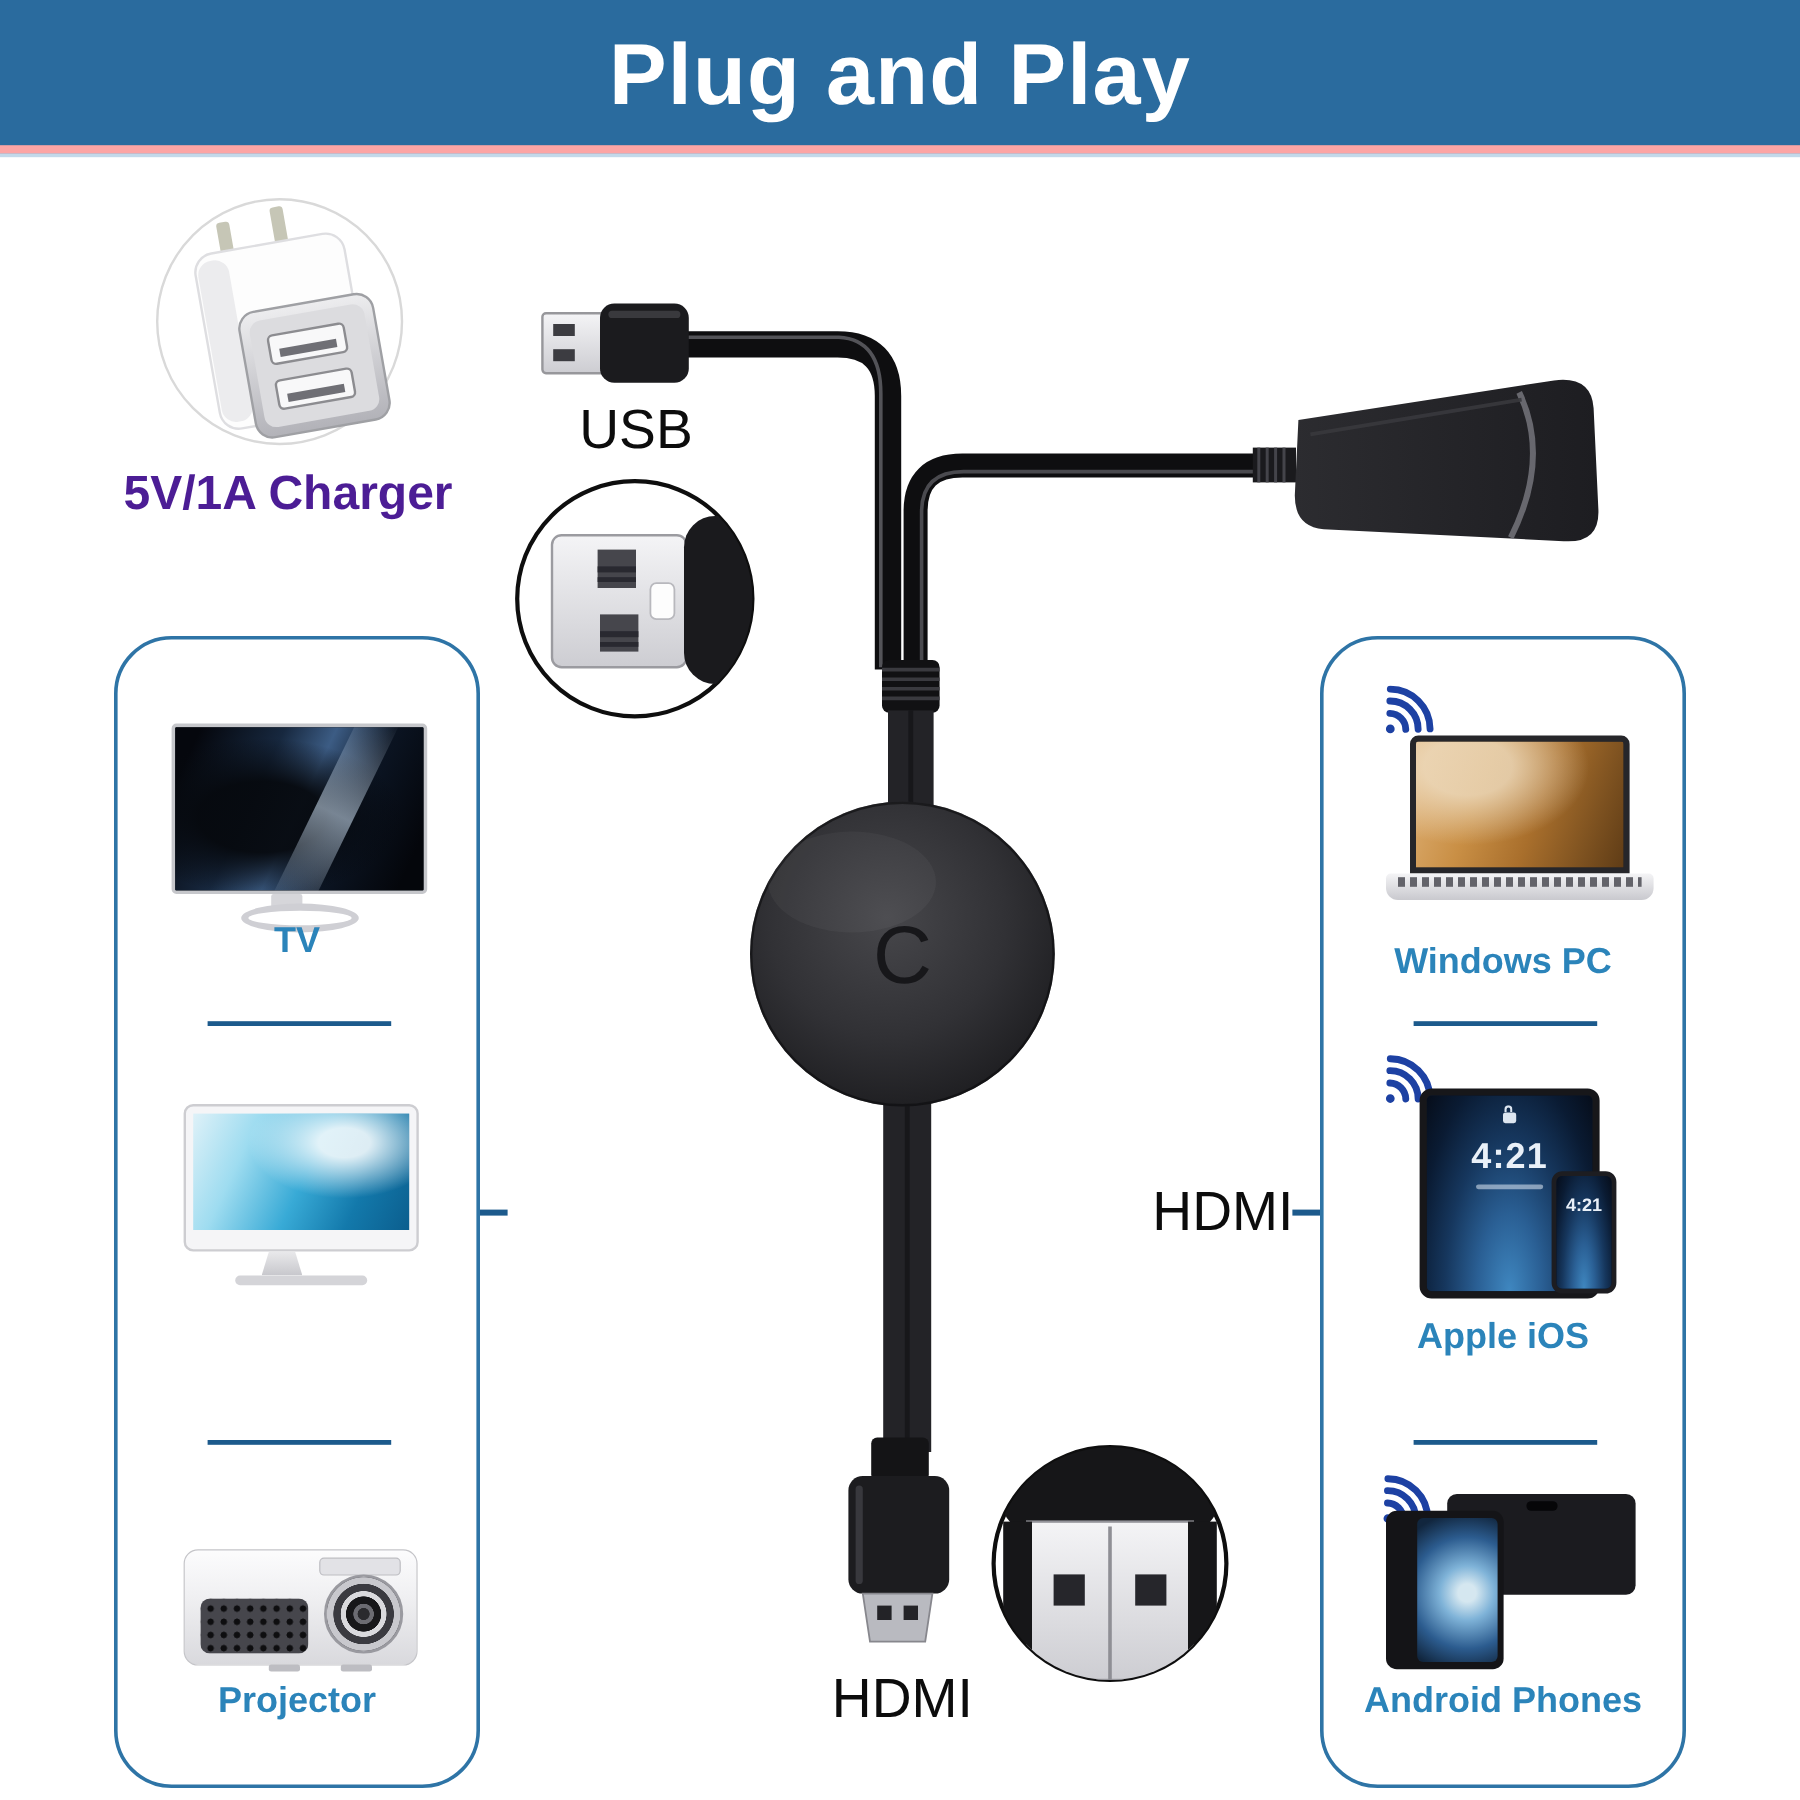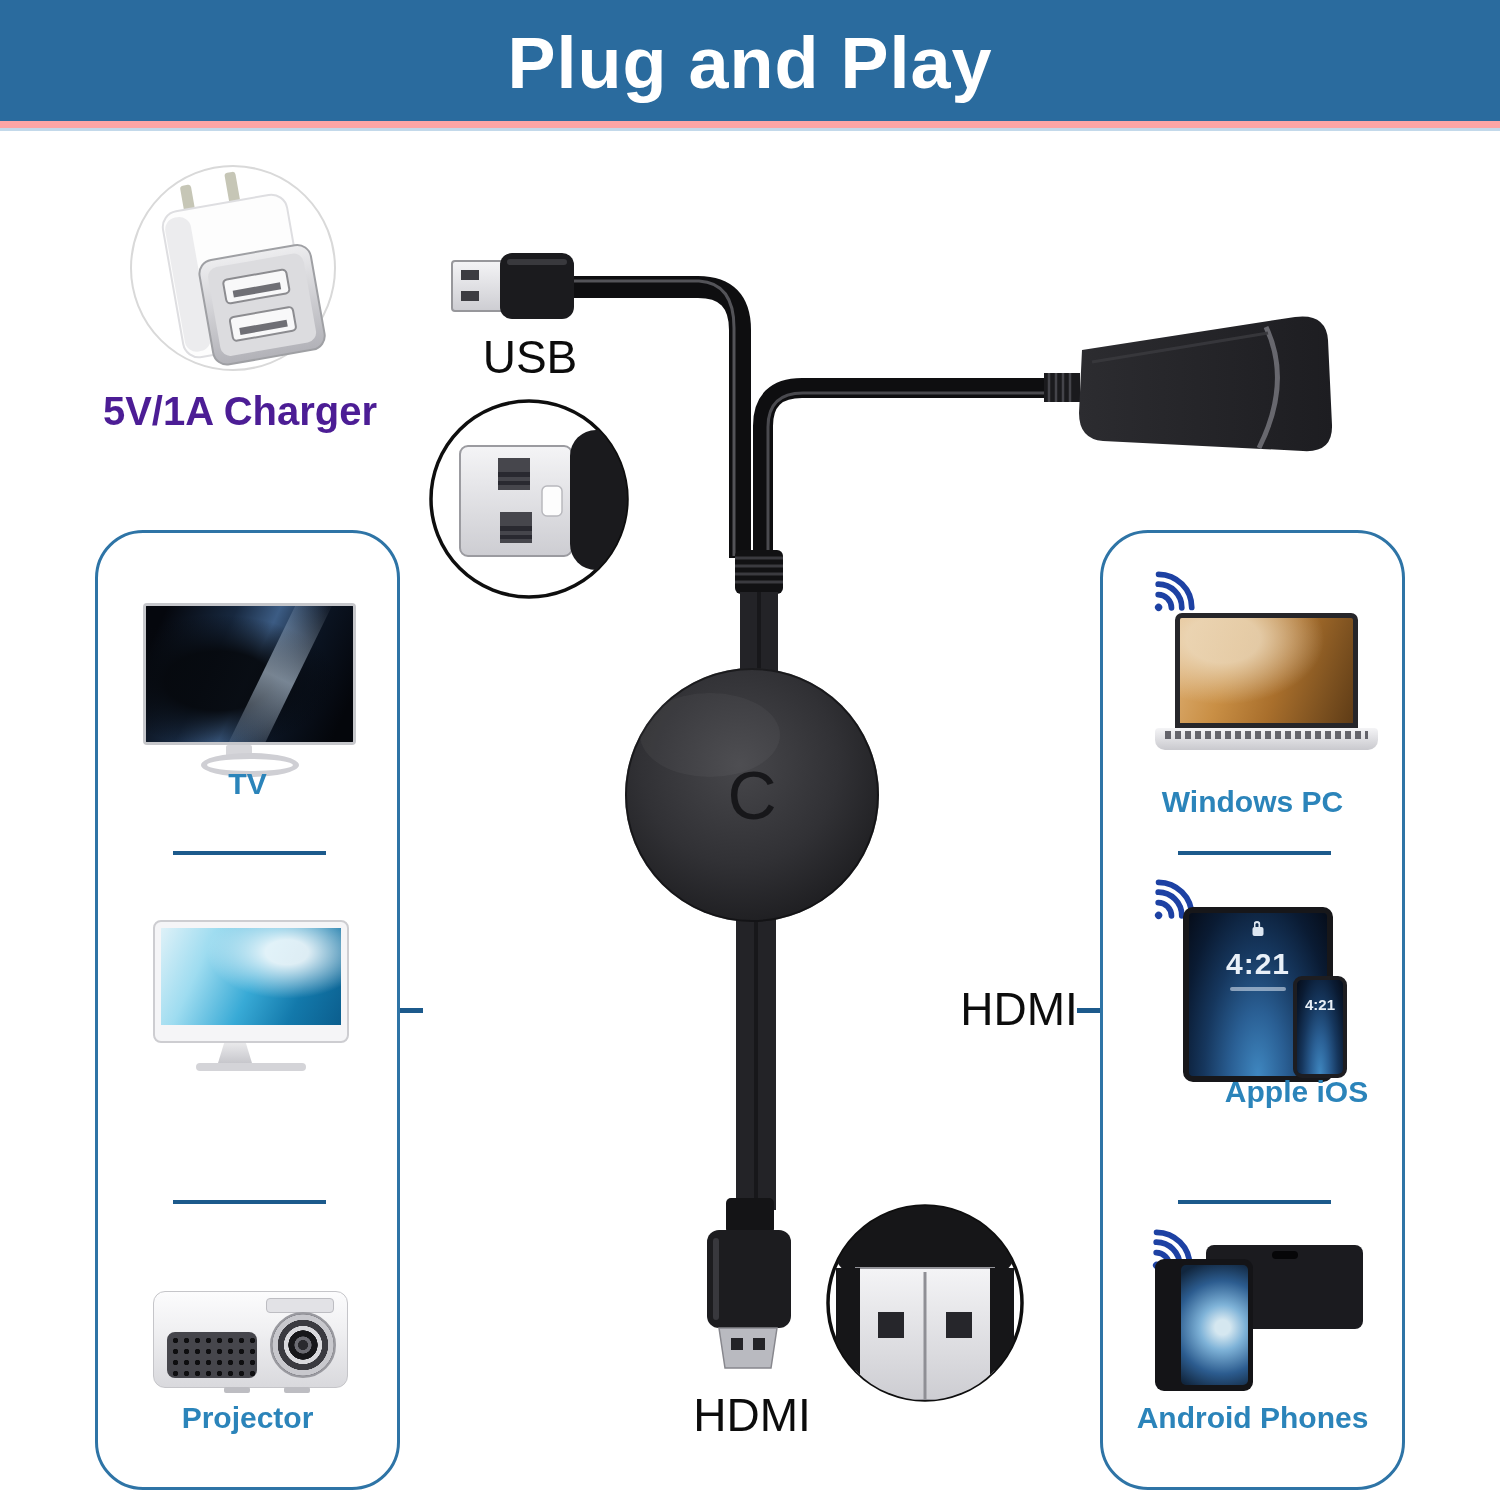--- a/index.html
+++ b/index.html
@@ -323,21 +323,21 @@
     <div class="ipad">
       <div class="ios-screen"></div>
       <span class="ipad-lock"></span>
       <div class="ipad-time">4:21</div>
       <div class="ios-datebar"></div>
     </div>
     <div class="iphone">
       <div class="ios-screen"></div>
       <div class="iphone-time">4:21</div>
     </div>
-    <div class="plabel" style="top:542px;padding-left:44px;">Apple iOS</div>
+    <div class="plabel" style="top:564px;">Apple iOS</div>
 
     <div class="divider" style="top:667px;"></div>
 
     <div class="wifi" style="left:40px;top:696px;">
       <svg viewBox="0 0 48 48">
           <g transform="rotate(45 24 24)" stroke="#1d41a3" stroke-width="5.5" fill="none" stroke-linecap="round">
         <path d="M15 31 A13 13 0 0 1 33 31"></path>
             <path d="M8 24 A22.5 22.5 0 0 1 40 24"></path>
         <path d="M1.5 17 A32 32 0 0 1 46.5 17"></path>
             <circle cx="24" cy="39.5" r="3.5" fill="#1d41a3" stroke="none"></circle>

